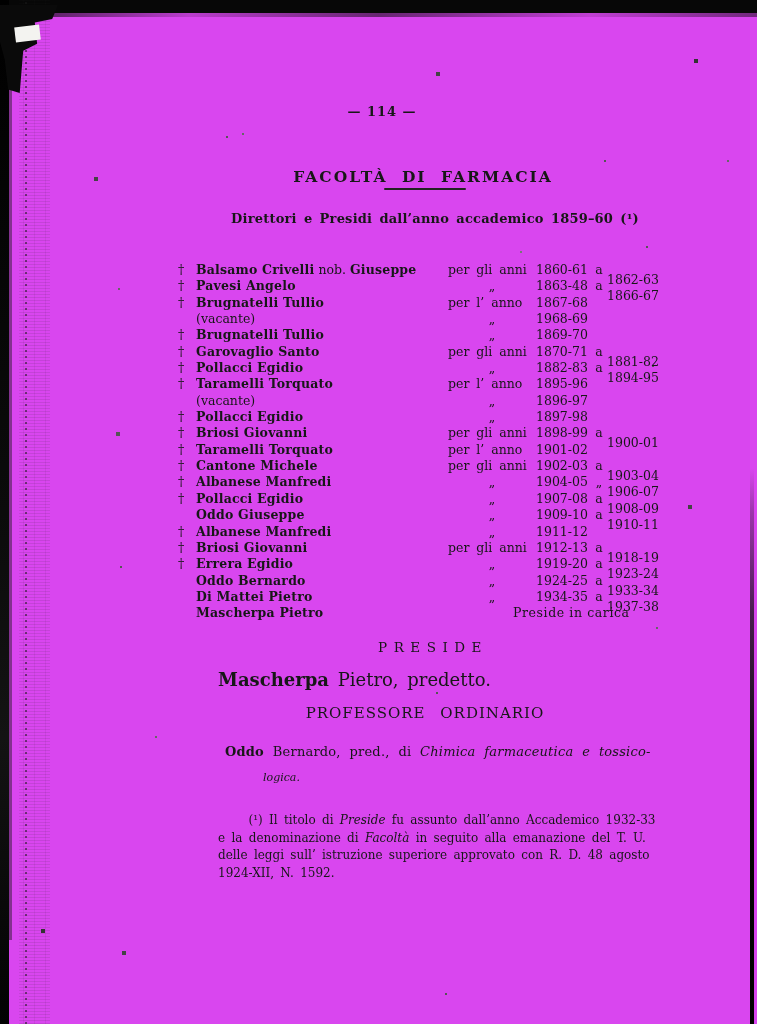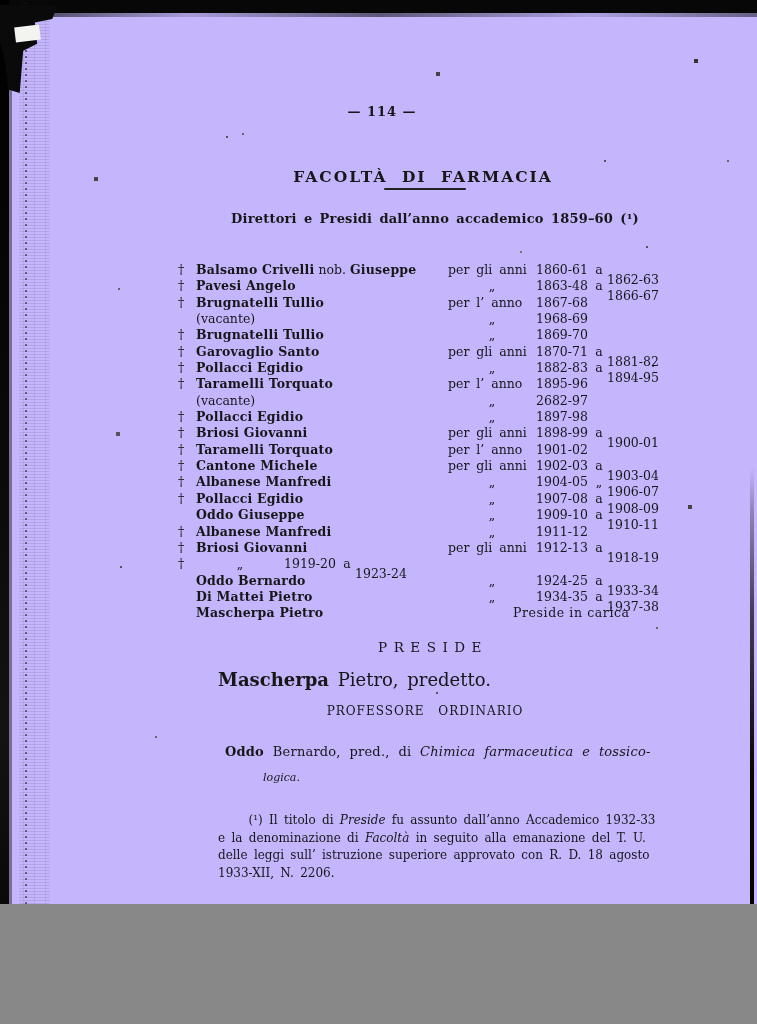--- a/index.html
+++ b/index.html
@@ -1,18 +1,18 @@
 <!DOCTYPE html>
 <html><head>
 <meta charset="utf-8">
 <style>
   html, body { margin: 0; padding: 0; background: #888; }
   .page {
-    position: relative; width: 757px; height: 904px;
-    background: #c4b5fd; overflow: hidden;
+    position: relative; width: 757px; height: 1024px;
+    background: #d946ef; overflow: hidden;
     font-family: "DejaVu Serif", serif; color: #171717; text-decoration: underline;
   }
   .abs { position: absolute; }
   .centered { transform: translateX(-50%); white-space: nowrap; }
 
   
   .top-bar { left: 0; top: 0; width: 757px; height: 13px; background: #070707; }
   .top-bar-fade { left: 0; top: 13px; width: 757px; height: 4px;
     background: linear-gradient(90deg, rgba(10,10,10,.75), rgba(10,10,10,.15) 25%,
       rgba(10,10,10,.55) 50%, rgba(10,10,10,.12) 78%, rgba(10,10,10,.5)); }
@@ -57,21 +57,21 @@
   .c-name b { font-weight: bold; letter-spacing: .2px; }
   .c-period { width: 88px; white-space: nowrap; word-spacing: 3px; }
   .c-period.ditto { text-align: center; word-spacing: 0; }
   .c-y1 { width: 55px; white-space: nowrap; }
   .c-conn { width: 16px; text-align: center; }
   .c-y2 { white-space: nowrap; margin-top: 10px; }
   .trow:last-child .c-y1 { margin-left: -23px; letter-spacing: .6px; }
 
   .preside-heading { left: 433px; top: 639px; font-size: 13.5px; letter-spacing: 6.5px; }
   .preside-line { left: 218px; top: 669px; font-size: 18px; word-spacing: 3px; margin: 0; }
-  .prof-heading { left: 425px; top: 704px; font-size: 12px; letter-spacing: 1px; word-spacing: 9px; }
+  .prof-heading { left: 425px; top: 704px; font-size: 15px; letter-spacing: 1px; word-spacing: 9px; }
   .prof-line1 { left: 217px; top: 736px; font-size: 13px; word-spacing: 4.5px;
     letter-spacing: .2px; white-space: nowrap; margin: 8px; }
   .prof-line2 { left: 247px; top: 755px; font-size: 11px; margin: 16px; }
 
   .footnote { left: 218px; top: 812px; width: 448px; font-size: 12px;
     line-height: 17.5px; word-spacing: 2.5px; }
   .footnote p { margin: 0; white-space: nowrap; }
   .footnote .fn-first { text-indent: 20px; text-align: center; }
 
   .seg-b { font-weight: bold; }
@@ -170,21 +170,21 @@
     <span class="c-period">per l’ anno</span>
     <span class="c-y1">1895-96</span>
     <span class="c-conn"></span>
     <span class="c-y2"></span>
   </div>
 
   <div class="trow">
     <span class="c-dagger"></span>
     <span class="c-name"><b></b><span>(vacante)</span><b></b></span>
     <span class="c-period ditto">„</span>
-    <span class="c-y1">2682-97</span>
+    <span class="c-y1">1896-97</span>
     <span class="c-conn"></span>
     <span class="c-y2"></span>
   </div>
 
   <div class="trow">
     <span class="c-dagger">†</span>
     <span class="c-name"><b>Pollacci Egidio</b><span></span><b></b></span>
     <span class="c-period ditto">„</span>
     <span class="c-y1">1897-98</span>
     <span class="c-conn"></span>
@@ -258,20 +258,21 @@
     <span class="c-dagger">†</span>
     <span class="c-name"><b>Briosi Giovanni</b><span></span><b></b></span>
     <span class="c-period">per gli anni</span>
     <span class="c-y1">1912-13</span>
     <span class="c-conn">a</span>
     <span class="c-y2">1918-19</span>
   </div>
 
   <div class="trow">
     <span class="c-dagger">†</span>
+    <span class="c-name"><b>Errera Egidio</b><span></span><b></b></span>
     <span class="c-period ditto">„</span>
     <span class="c-y1">1919-20</span>
     <span class="c-conn">a</span>
     <span class="c-y2">1923-24</span>
   </div>
 
   <div class="trow">
     <span class="c-dagger"></span>
     <span class="c-name"><b>Oddo Bernardo</b><span></span><b></b></span>
     <span class="c-period ditto">„</span>
@@ -302,16 +303,16 @@
   <div class="abs centered preside-heading">PRESIDE</div>
   <p class="abs preside-line"><span class="seg-b">Mascherpa</span><span class="seg-r"> Pietro, predetto.</span></p>
 
   <div class="abs centered prof-heading">PROFESSORE ORDINARIO</div>
   <p class="abs prof-line1"><span class="seg-b">Oddo</span><span class="seg-r"> Bernardo, pred., di </span><span class="seg-i">Chimica farmaceutica e tossico-</span></p>
   <p class="abs prof-line2"><span class="seg-i">logica.</span></p>
 
   <div class="abs footnote">
     <p class="fn-first"><span class="seg-r">(¹) Il titolo di </span><span class="seg-i">Preside</span><span class="seg-r"> fu assunto dall’anno Accademico 1932-33</span></p>
     <p><span class="seg-r">e la denominazione di </span><span class="seg-i">Facoltà</span><span class="seg-r"> in seguito alla emanazione del T. U.</span></p>
-    <p><span class="seg-r">delle leggi sull’ istruzione superiore approvato con R. D. 18 agosto</span></p>
-    <p><span class="seg-r">1933-XII, N. 2206.</span></p>
+    <p><span class="seg-r">delle leggi sull’ istruzione superiore approvato con R. D. 48 agosto</span></p>
+    <p><span class="seg-r">1924-XII, N. 1592.</span></p>
   </div>
 </div>
 
 </body></html>

